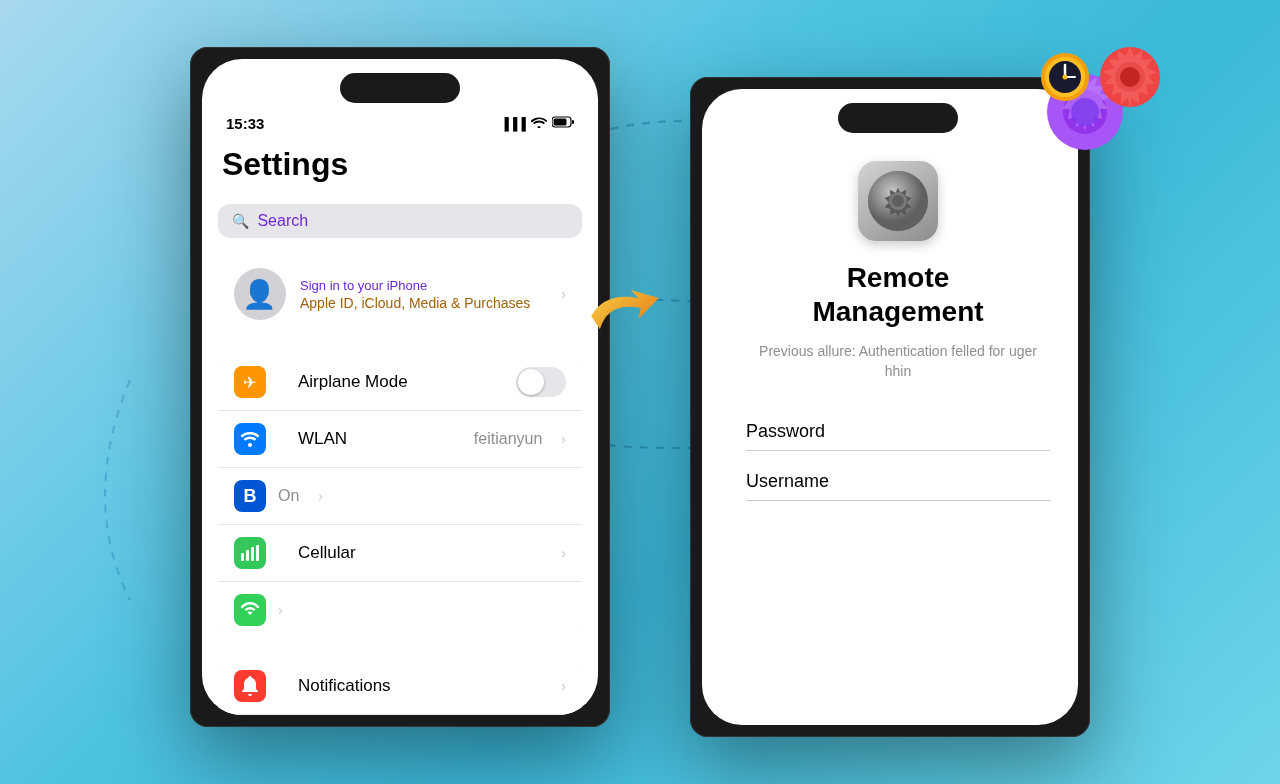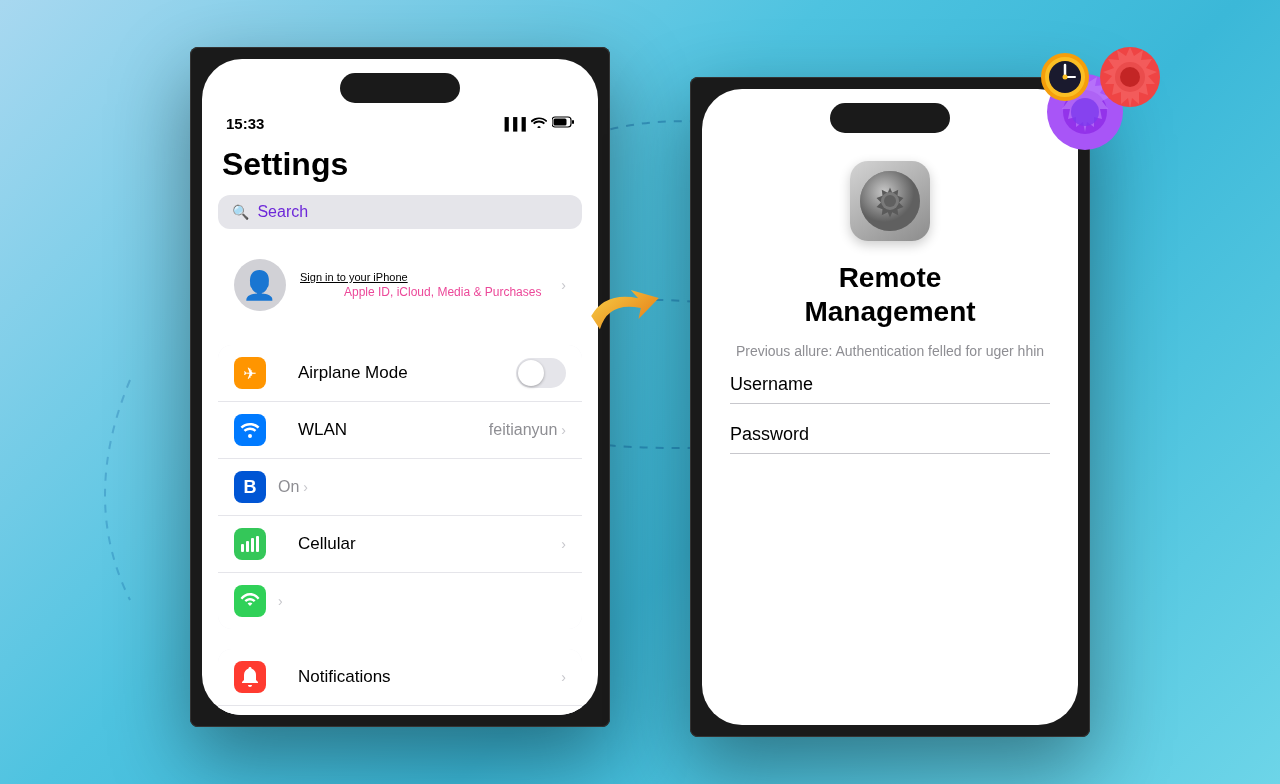--- a/index.html
+++ b/index.html
@@ -21,21 +21,21 @@
       align-items: center;
       justify-content: center;
       gap: 60px;
       position: relative;
       width: 100%;
       height: 100%;
     }
 
     
     .phone {
-      border-radius: 8px;
+      border-radius: 18px;
       background: #1a1a1a;
       padding: 12px;
       box-shadow: 0 30px 80px rgba(0,0,0,0.4), inset 0 0 0 1px #333;
       position: relative;
     }
 
     .phone-screen {
       border-radius: 40px;
       overflow: hidden;
       background: white;
@@ -56,20 +56,21 @@
     
     .phone-right {
       width: 400px;
       height: 660px;
       margin-top: 10px;
     }
 
     .phone-right .phone-screen {
       width: 376px;
       height: 636px;
+      padding-left: 16px;
     }
 
     
     .dynamic-island {
       width: 120px;
       height: 30px;
       background: #1a1a1a;
       border-radius: 20px;
       margin: 14px auto 8px;
     }
@@ -99,21 +100,21 @@
     .status-icons span {
       font-size: 12px;
       color: #000;
     }
 
     
     .settings-title {
       font-size: 32px;
       font-weight: 800;
       color: #000;
-      padding: 10px 20px 12px;
+      padding: 10px 20px 21px;
     }
 
     .search-bar {
       margin: 0 16px 16px;
       background: #e5e5ea;
       border-radius: 12px;
       padding: 8px 14px;
       display: flex;
       align-items: center;
       gap: 8px;
@@ -172,21 +173,21 @@
     }
 
     .settings-row-title {
       font-size: 17px;
       color: #000;
     }
 
     .settings-row-right {
       display: flex;
       align-items: center;
-      gap: 4px;
+      gap: 19px;
       color: #8e8e93;
       font-size: 16px;
     }
 
     .settings-row-value {
       color: #8e8e93;
       font-size: 16px;
     }
 
     .chevron {
@@ -237,31 +238,29 @@
     .avatar-icon {
       font-size: 28px;
       color: #8e8e93;
     }
 
     .signin-content {
       flex: 1;
     }
 
     .signin-title {
-      color: #000000;
-      font-size: 11px;
+      color: #6d28d9;
+      font-size: 13px;
       font-weight: 500;
-      text-decoration: underline;
     }
 
     .signin-subtitle {
-      color: #ec4899;
-      font-size: 12px;
+      color: #a16207;
+      font-size: 14px;
       margin-top: 2px;
-      margin-left: 44px;
     }
 
     
     .remote-screen {
       display: flex;
       flex-direction: column;
       align-items: center;
       padding: 20px 28px;
       background: white;
     }
@@ -292,21 +291,21 @@
       text-align: center;
       line-height: 1.2;
       margin-bottom: 14px;
     }
 
     .remote-subtitle {
       font-size: 14px;
       color: #8e8e93;
       text-align: center;
       line-height: 1.4;
-      margin-bottom: 12px;
+      margin-bottom: 40px;
     }
 
     .input-group {
       width: 100%;
       margin-bottom: 20px;
     }
 
     .input-label {
       font-size: 18px;
       font-weight: 500;
@@ -559,26 +558,26 @@
                 <circle cx="40" cy="40" r="12" fill="#7a7a7a"></circle>
                 <circle cx="40" cy="40" r="8" fill="#606060"></circle>
               </svg>
             </div>
 
             <div class="remote-title">Remote<br>Management</div>
 
             <div class="remote-subtitle">Previous allure: Authentication felled for uger hhin</div>
 
             <div class="input-group">
+              <div class="input-label">Password</div>
+              <div class="input-line"></div>
+            </div>
+
+            <div class="input-group">
               <div class="input-label">Username</div>
-              <div class="input-line"></div>
-            </div>
-
-            <div class="input-group">
-              <div class="input-label">Password</div>
               <div class="input-line"></div>
             </div>
 
           </div>
 
         </div>
       </div>
     </div>
 
   </div>

